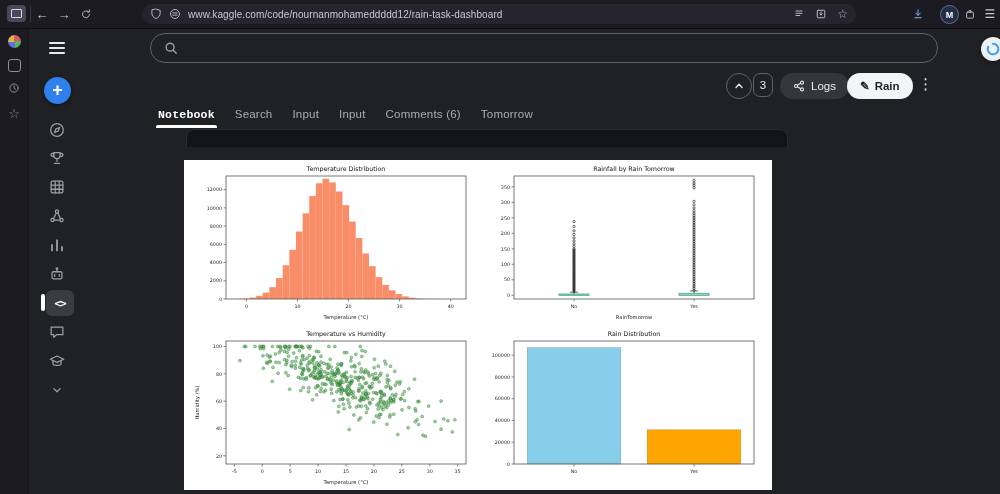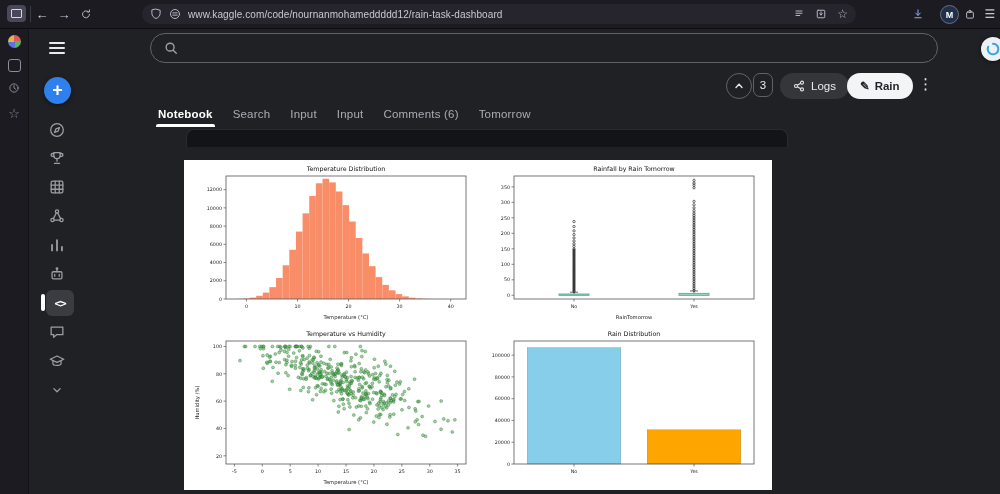--- a/index.html
+++ b/index.html
@@ -37,21 +37,21 @@
   .searchbar input::placeholder{color:#9aa0a6;}
   .float-widget{position:absolute;left:981px;top:37px;width:24px;height:24px;border-radius:50%;background:#eef1f4;box-shadow:0 1px 4px rgba(0,0,0,.5);display:flex;align-items:center;justify-content:center;z-index:40;}
   .actions{position:absolute;left:0;top:73px;width:1000px;height:26px;}
   .vote-up{position:absolute;left:726px;top:0;width:24px;height:24px;border:1px solid #5f6368;border-radius:50%;display:flex;align-items:center;justify-content:center;cursor:pointer;}
   .vote-count{position:absolute;left:753px;top:0;width:20px;height:24px;border:1px solid #5f6368;border-radius:7px;display:flex;align-items:center;justify-content:center;font-size:11.5px;color:#e8eaed;box-sizing:border-box;cursor:pointer;}
   .btn-share{position:absolute;left:780px;top:0;height:26px;border-radius:13px;background:#35363a;color:#e8eaed;font-size:11.5px;display:flex;align-items:center;gap:6px;padding:0 13px;cursor:pointer;}
   .btn-edit{position:absolute;left:847px;top:0;height:26px;border-radius:13px;background:#f3f4f6;color:#1f2125;font-size:11.5px;font-weight:bold;display:flex;align-items:center;gap:5px;padding:0 13px;cursor:pointer;}
   .kebab{position:absolute;left:918px;top:2px;font-size:15px;color:#e8eaed;cursor:pointer;}
   .tabs{position:absolute;left:158px;top:103px;display:flex;gap:20px;height:24px;align-items:center;}
   .tab{position:relative;font-size:11.5px;color:#a8adb3;letter-spacing:.2px;cursor:pointer;padding-bottom:2px;}
-  .tab.active{color:#fff;font-weight:bold;}
+  .tab.active{color:#fff;font-weight:bold;font-family:Liberation Mono, monospace;}
   .tab.active::after{content:'';position:absolute;left:-2px;right:-2px;bottom:-5px;height:3px;border-radius:2px 2px 0 0;background:#fff;}
   .cell-frag{position:absolute;left:186px;top:129px;width:600px;height:17px;background:#131417;border:1px solid #2a2b30;border-bottom:none;border-radius:8px 8px 0 0;}
   .panel{position:absolute;left:184px;top:160px;width:588px;height:330px;background:#ffffff;}
   .chart{position:absolute;width:282px;height:158px;}
   .chart:nth-child(1){left:8px;top:3px;}
   .chart:nth-child(2){left:296px;top:3px;}
   .chart:nth-child(3){left:8px;top:168px;}
   .chart:nth-child(4){left:296px;top:168px;}
   svg text{font-family:"DejaVu Sans","Liberation Sans",sans-serif;}
 </style>

